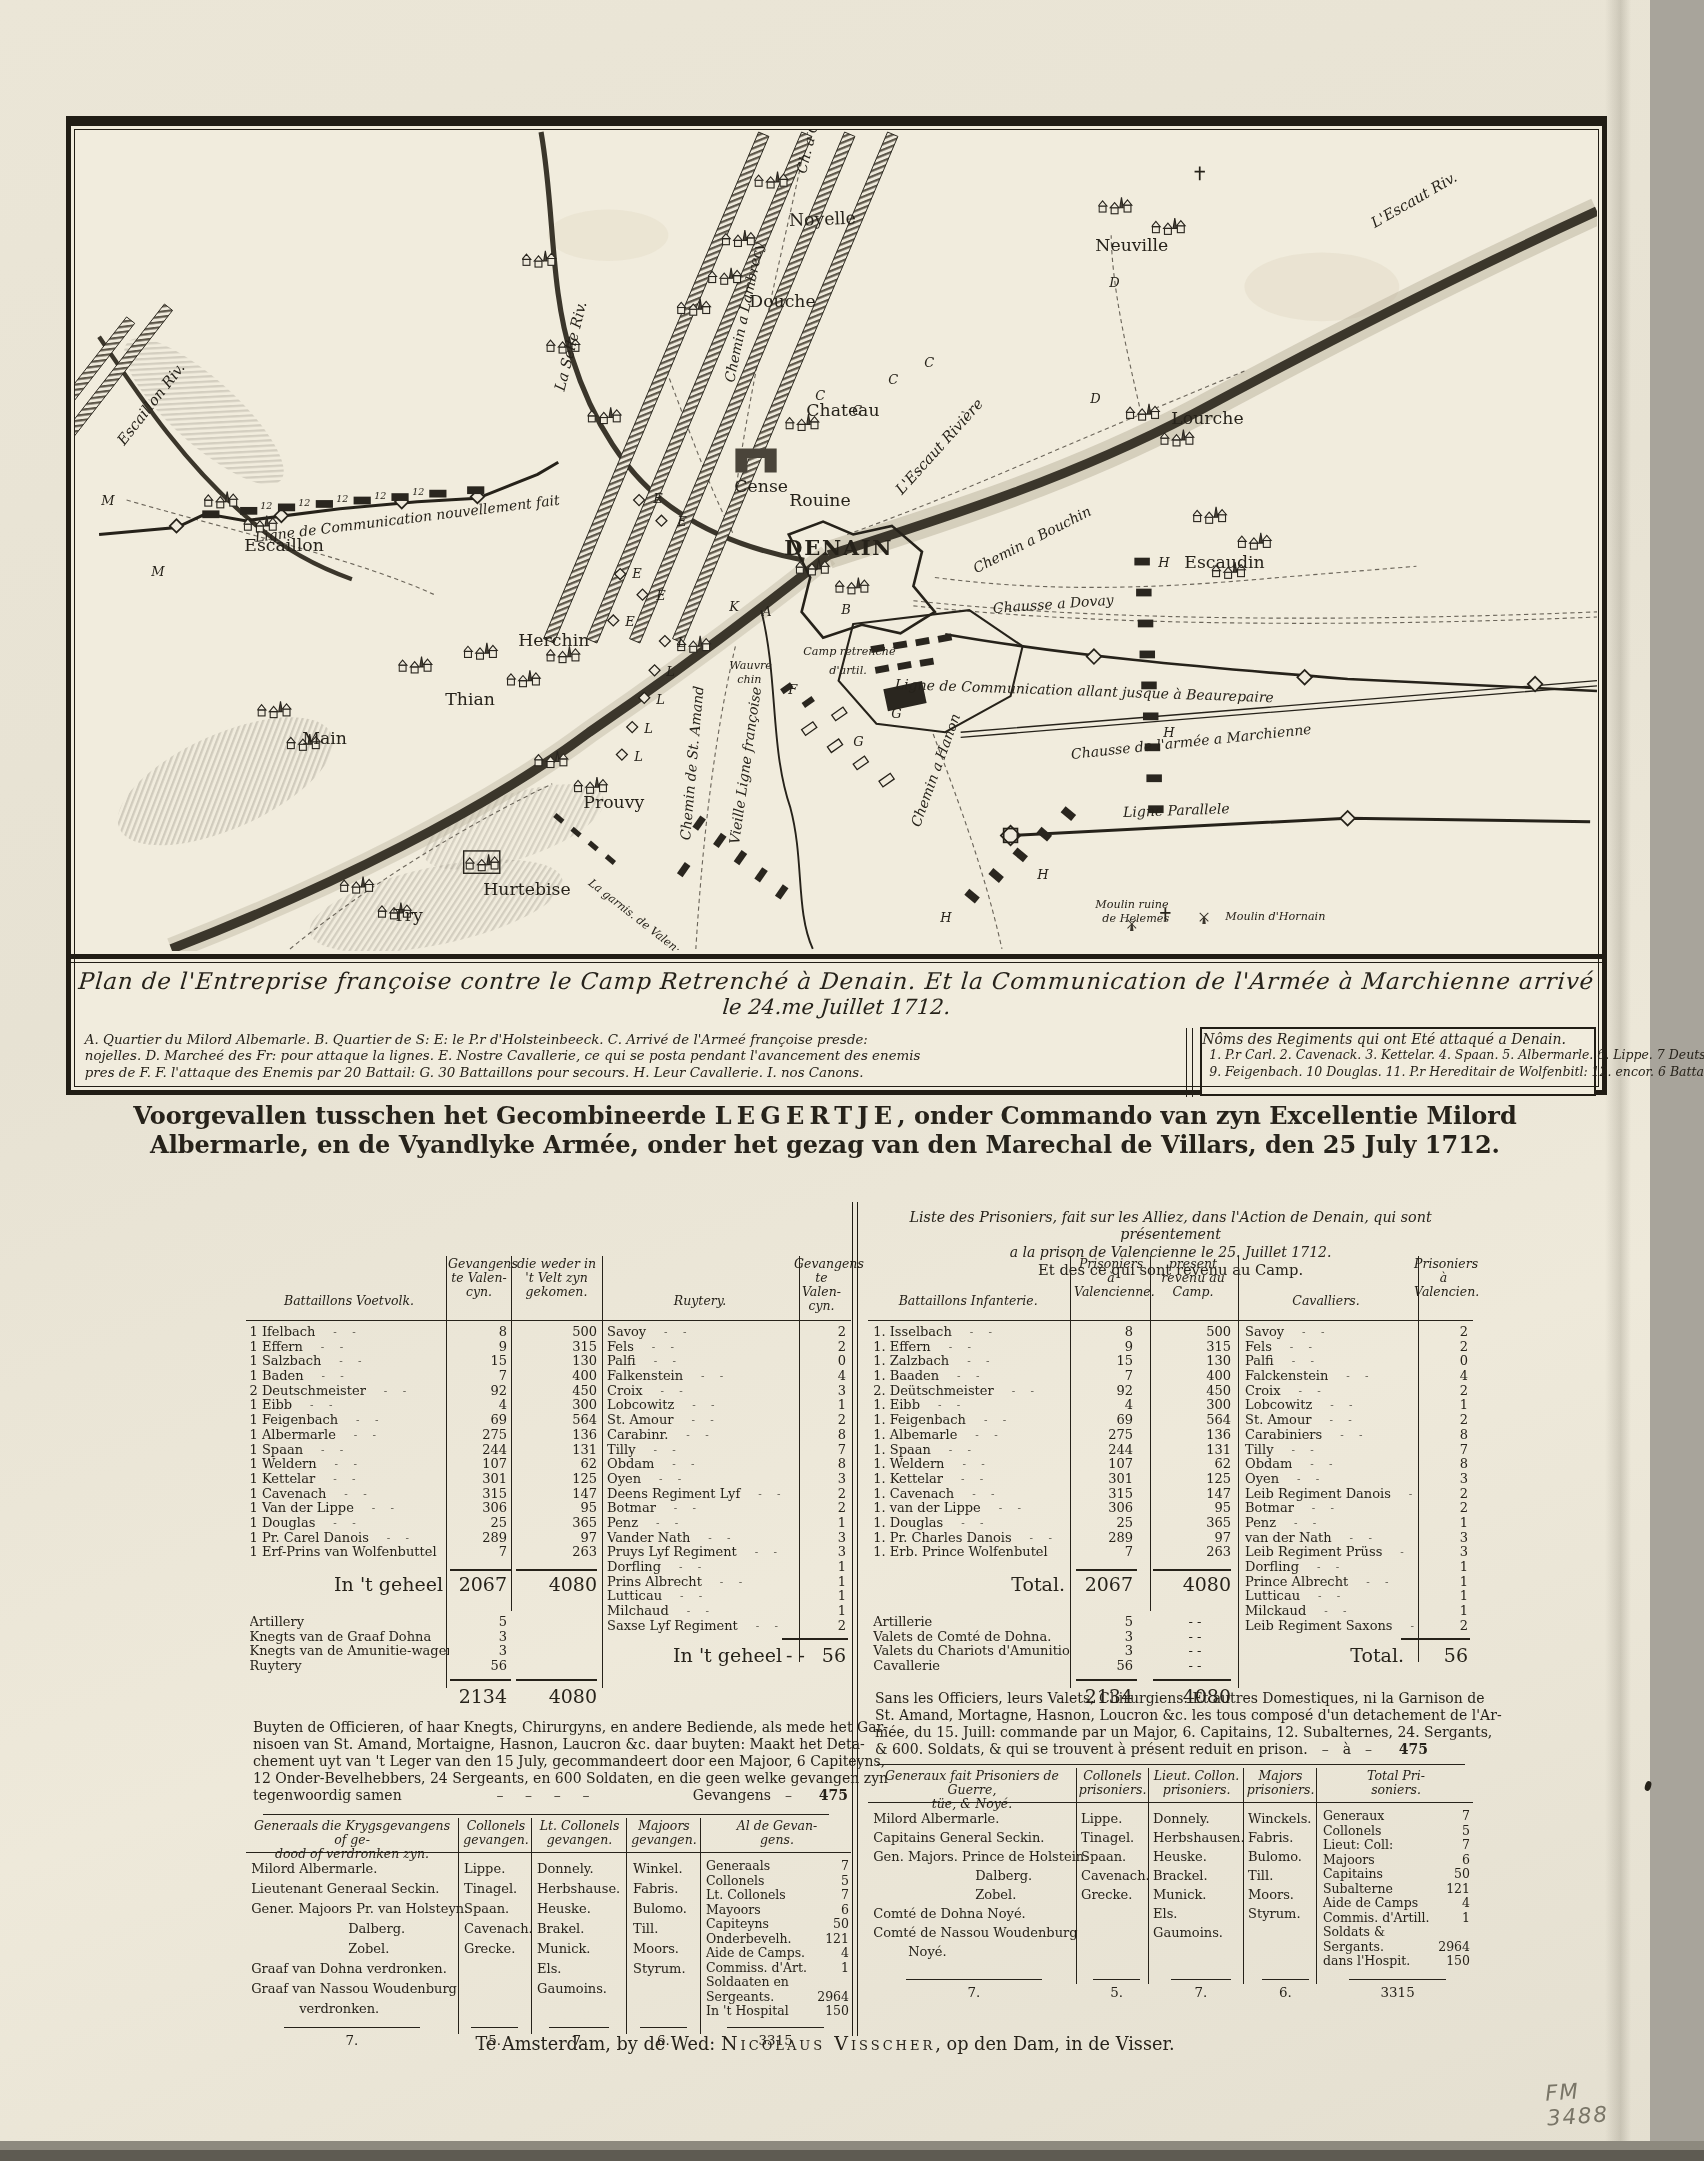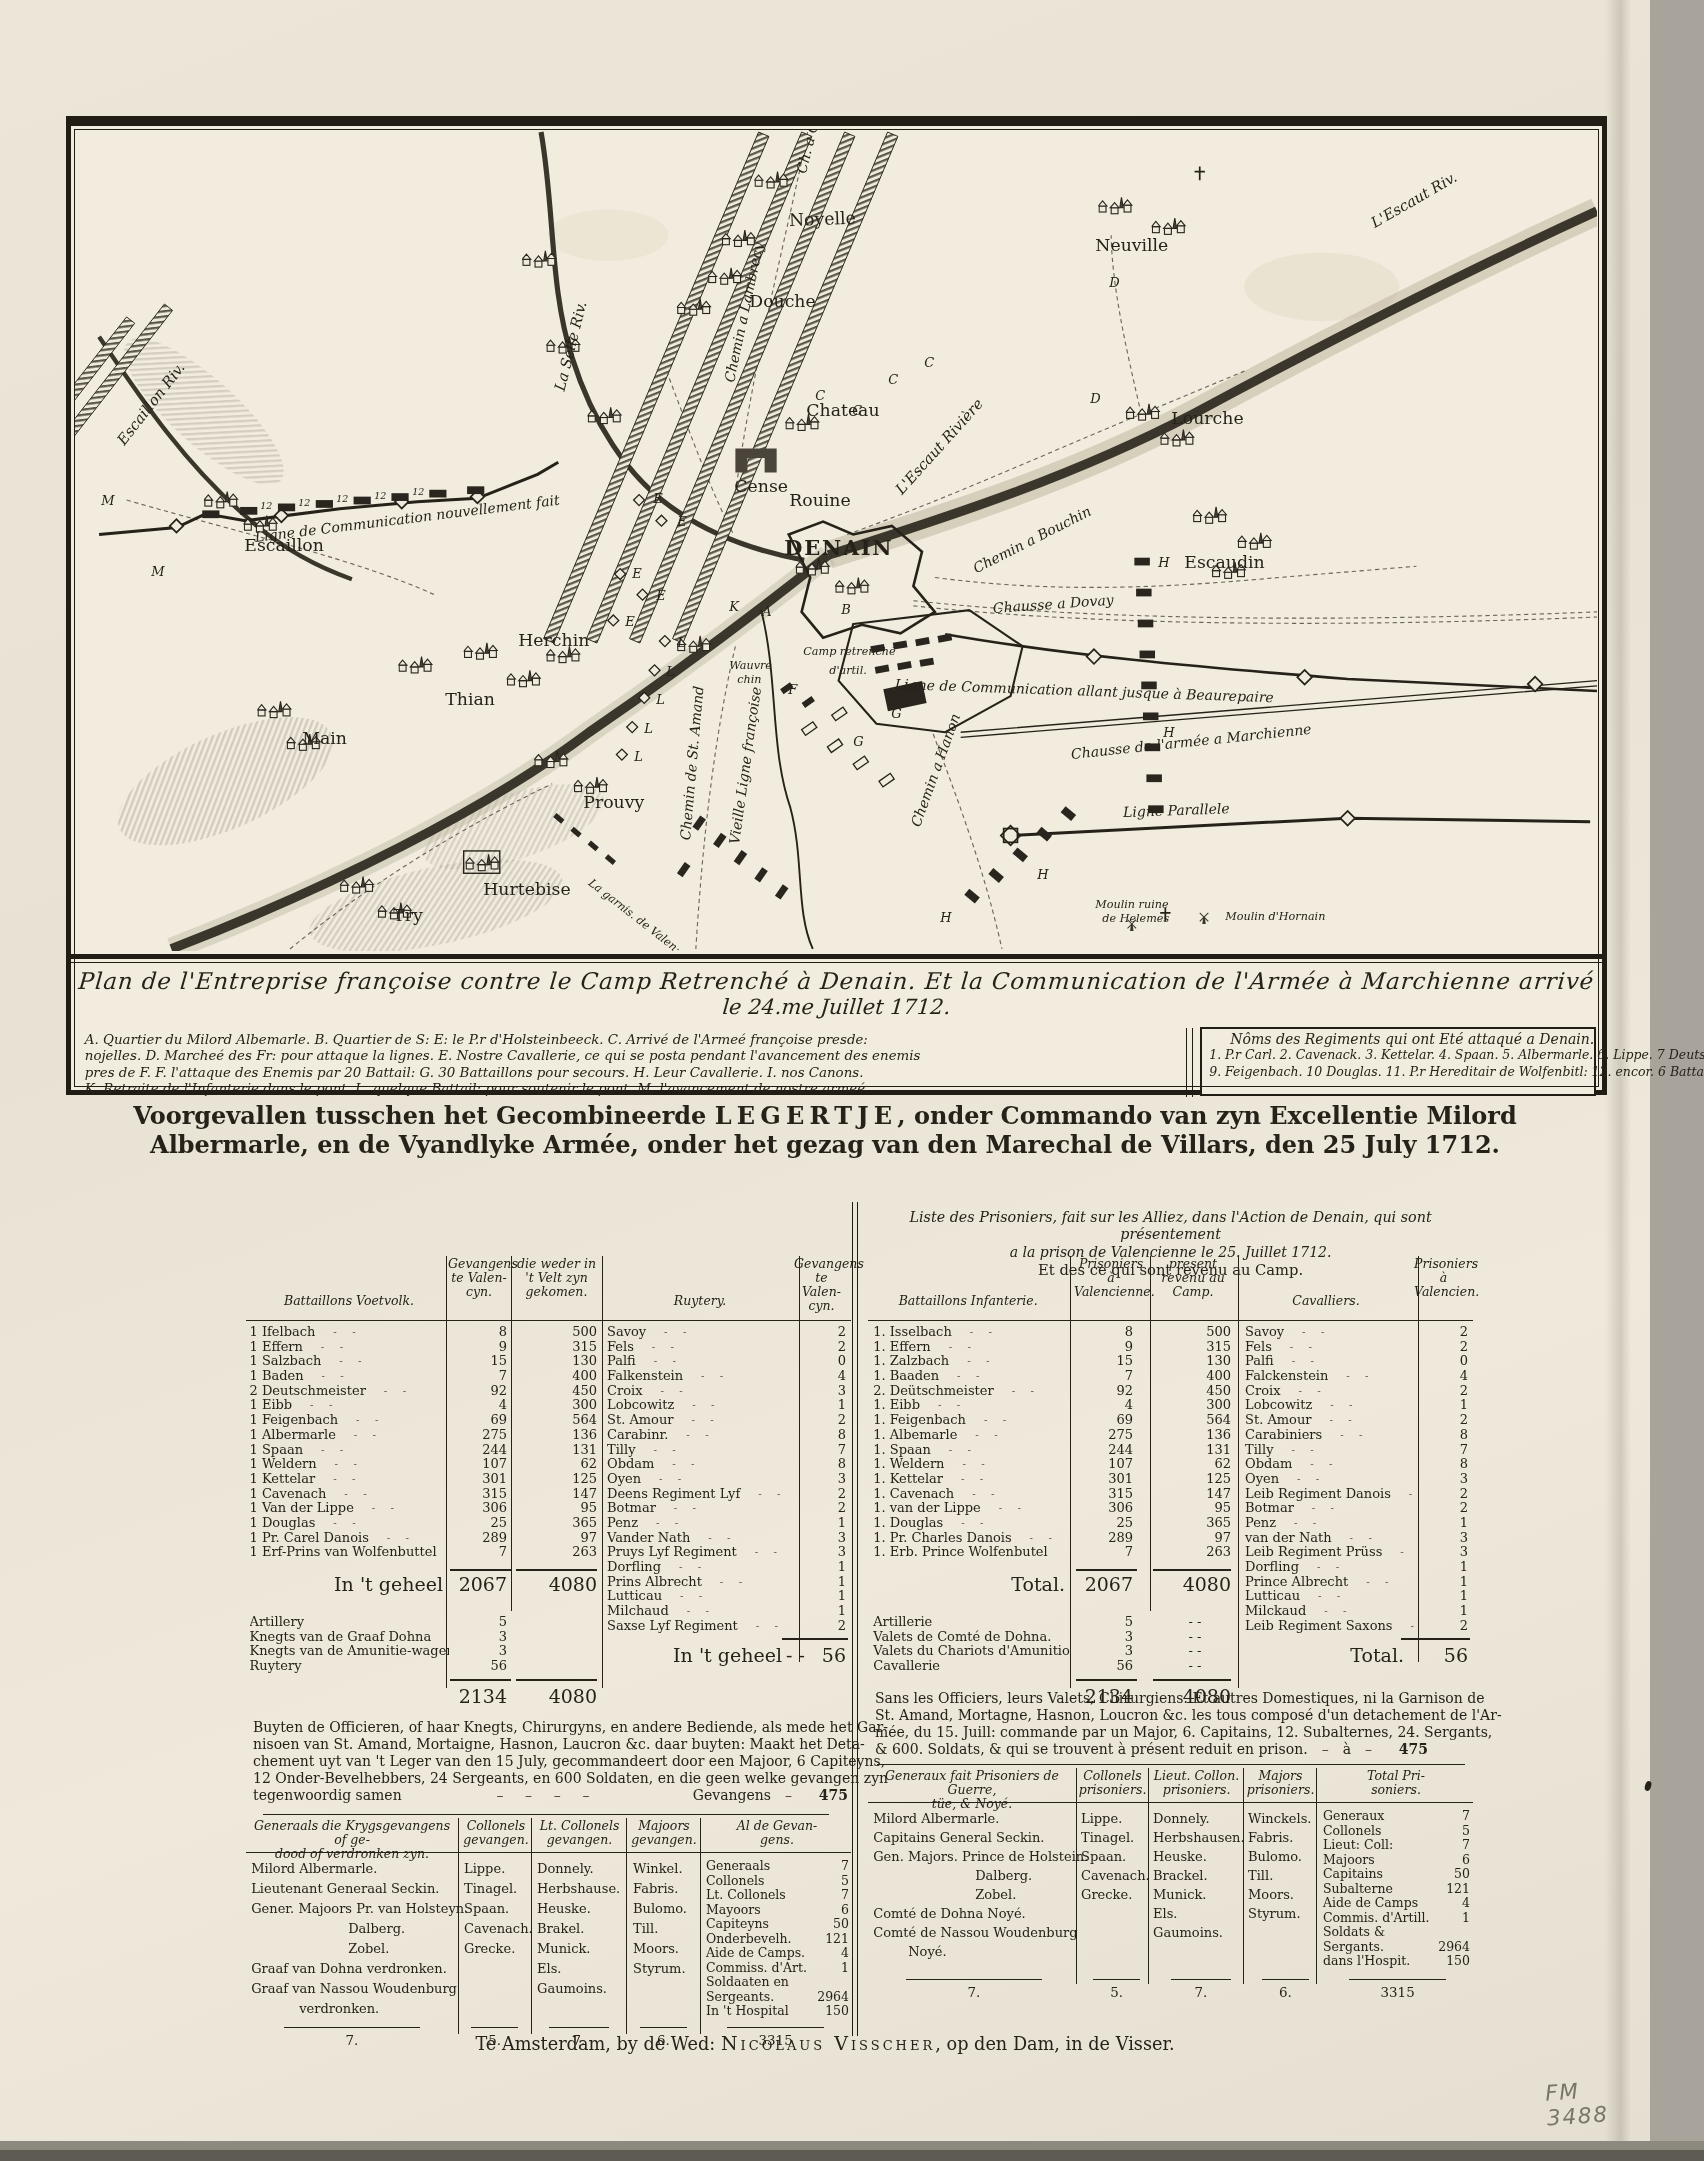--- a/index.html
+++ b/index.html
@@ -32,21 +32,21 @@
   .caption{position:absolute;left:0;width:1531px;top:842px;text-align:center}
   .cap1{font-size:23px;font-style:italic;transform:skewX(-5deg);letter-spacing:0.9px}
   .cap2{font-size:21px;font-style:italic;transform:skewX(-5deg);margin-top:0.9px}
   .legendrow{position:absolute;left:5.2px;top:904px;width:1520px;height:67px}
   .leg{position:absolute;left:8.6px;top:1.7px;width:1095px;font-style:italic;font-size:13.4px;line-height:16.4px}
   .leg .ln{white-space:nowrap}
   .legvr{position:absolute;left:1110px;top:-1.7px;height:69px;width:5.2px;
          border-left:1.3px solid #211d15;border-right:1.3px solid #211d15}
   .regbox{position:absolute;left:1124px;top:-3.5px;width:396px;height:69px;border:2.6px solid #211d15;
           font-style:italic;box-sizing:border-box;padding-top:2.6px;background:#f1ecdd}
-  .regbox .rt{text-align:right;font-size:14px}
+  .regbox .rt{text-align:left;font-size:14px}
   .regbox .rl .ln{font-size:12.5px;line-height:16.4px;padding-left:7px;white-space:nowrap}
 
   
   .titleblock{position:absolute;left:0;top:1102px;width:1650px;text-align:center}
   .bigline{font-size:42px;line-height:45px}
   .bigline .caps{font-weight:bold;letter-spacing:17.3px}
   .bigline .mid{font-size:36px}
   .sub{font-size:24px;font-weight:bold;line-height:28.5px}
   .sub .sp{letter-spacing:5.2px}
 
@@ -386,21 +386,20 @@
     <div class="caption">
       <div class="cap1">Plan de l'Entreprise françoise contre le Camp Retrenché à Denain. Et la Communication de l'Armée à Marchienne arrivé</div>
       <div class="cap2">le 24.me Juillet 1712.</div>
     </div>
 
     <div class="legendrow">
       <div class="leg">
           <div class="ln">A. Quartier du Milord Albemarle.  B. Quartier de S: E: le P.r d'Holsteinbeeck.  C. Arrivé de l'Armeé françoise presde:</div>
           <div class="ln">nojelles. D. Marcheé des Fr: pour attaque la lignes. E. Nostre Cavallerie, ce qui se posta pendant l'avancement des enemis</div>
           <div class="ln">pres de F.  F. l'attaque des Enemis par 20 Battail:  G. 30 Battaillons pour secours.  H. Leur Cavallerie.  I. nos Canons.</div>
-          <div class="ln">K. Retraite de l'Infanterie dans le pont. L. quelque Battail: pour soutenir le pont. M. l'avancement de nostre armeé.</div>
         </div>
       <div class="legvr"></div>
       <div class="regbox">
         <div class="rt">Nôms des Regiments qui ont Eté attaqué a Denain.</div>
         <div class="rl">
             <div class="ln">1. P.r Carl. 2. Cavenack. 3. Kettelar. 4. Spaan. 5. Albermarle. 6. Lippe. 7 Deutschemeister. 8 Weldem.</div>
             <div class="ln">9. Feigenbach. 10 Douglas. 11. P.r Hereditair de Wolfenbitl: 12. encor. 6 Battaillons Imperiaus pour secours.</div>
           </div>
       </div>
     </div>

